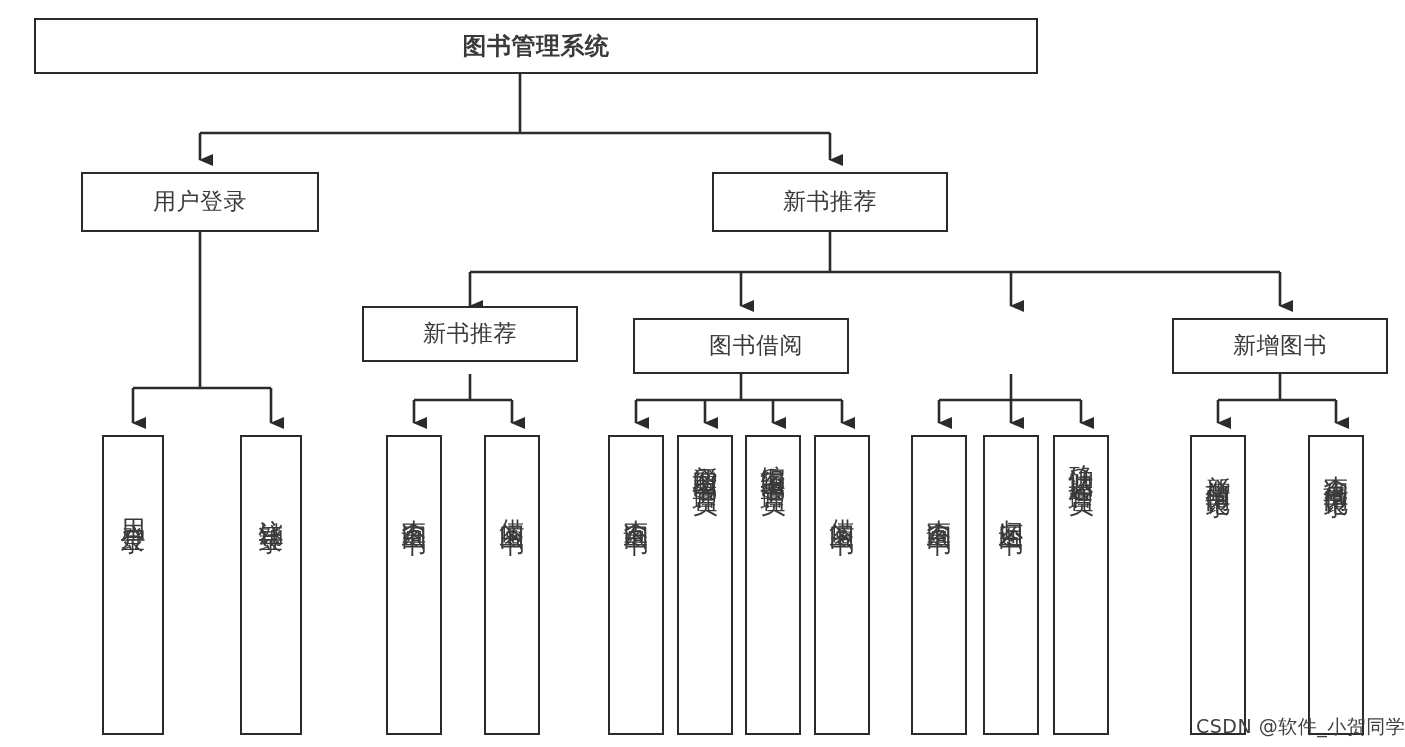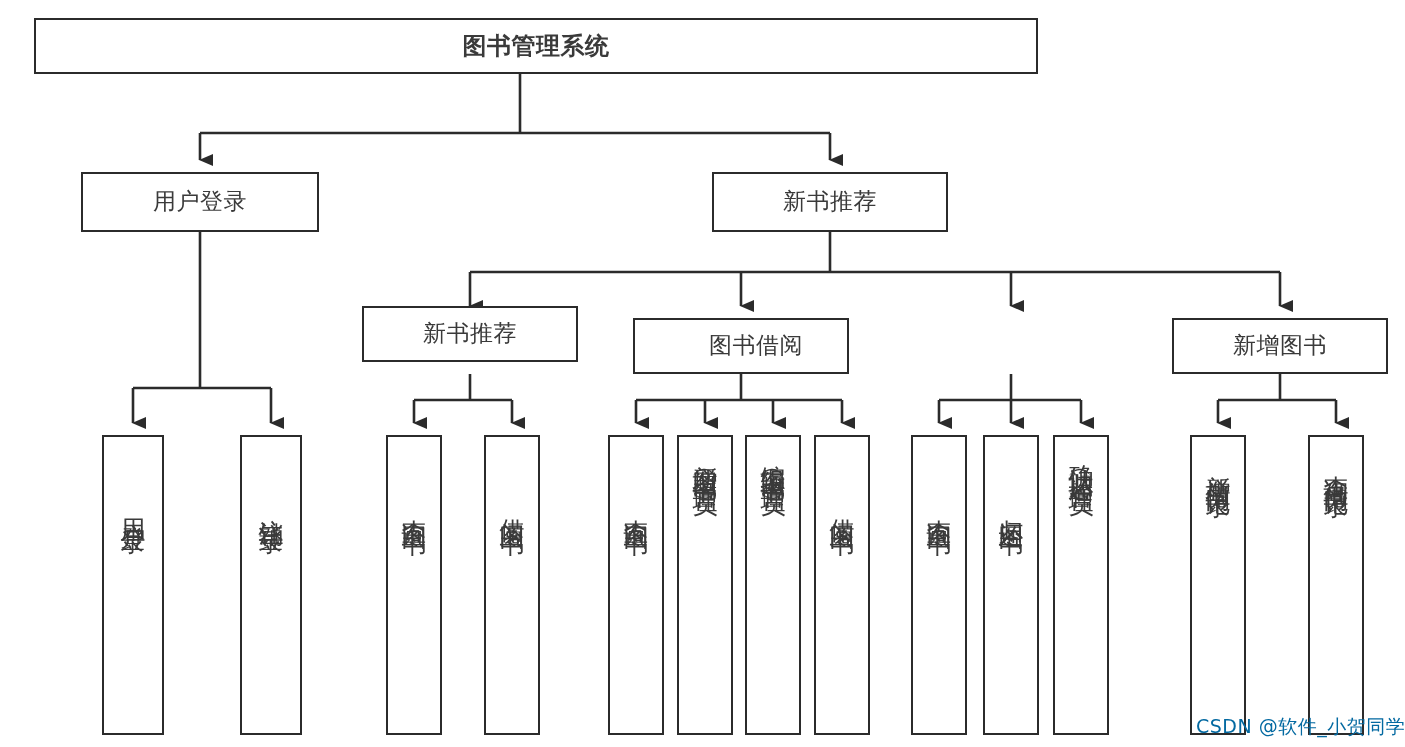--- a/index.html
+++ b/index.html
@@ -60,21 +60,21 @@
   .node.vert .lbl {
     writing-mode: vertical-rl;
     text-orientation: upright;
     font-size: 25px;
     line-height: 1.0;
     letter-spacing: 4px;
     margin-top: 0;
   }
   .watermark {
     position: absolute;
-    color: #0369a1;
+    color: #404040;
     font-size: 19px;
     letter-spacing: 0.5px;
     white-space: nowrap;
     z-index: 6;
   }
 </style>
 </head>
 <body>
 
 <div id="canvas">

